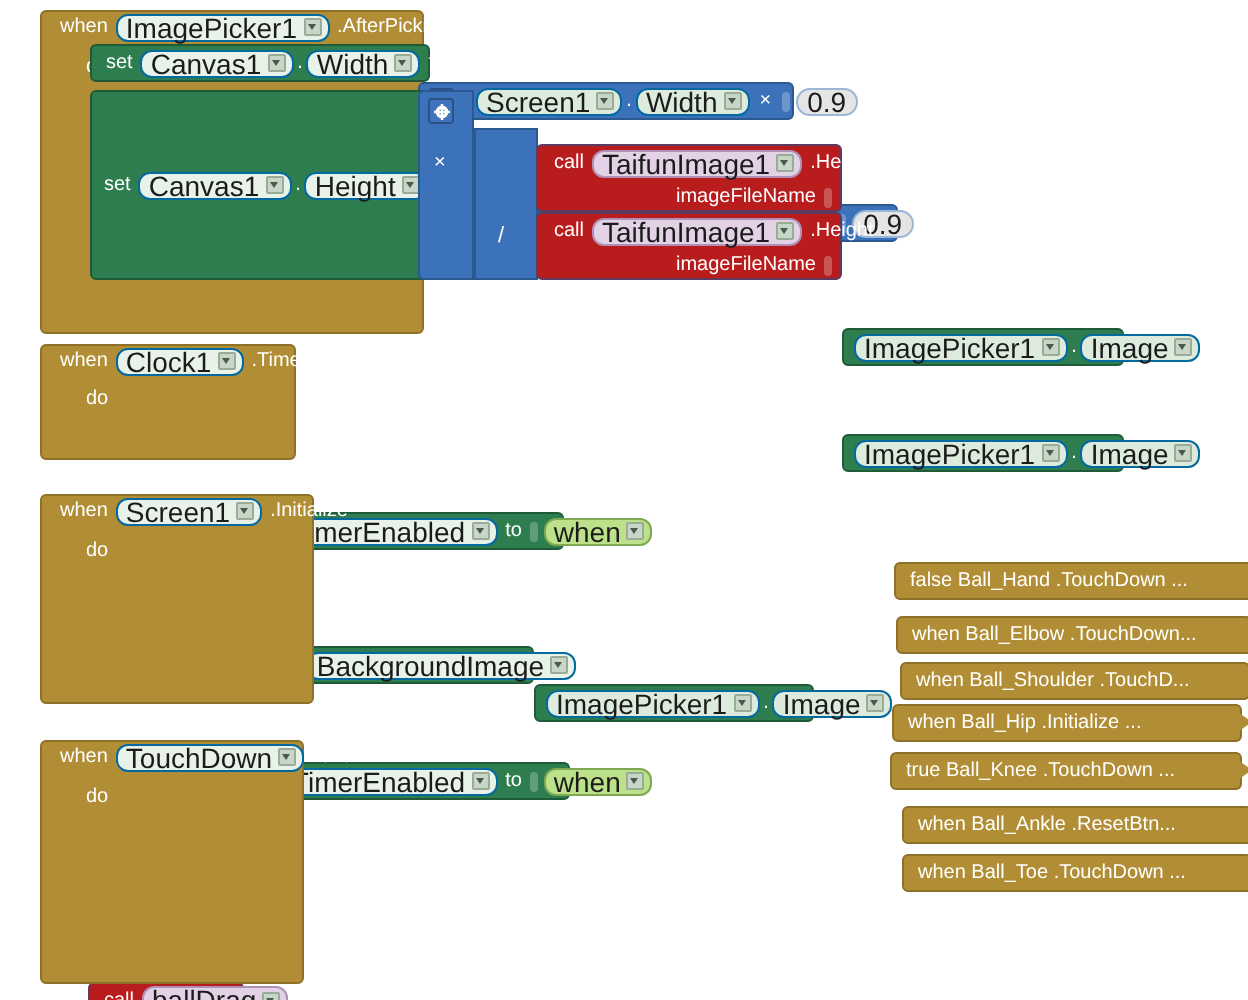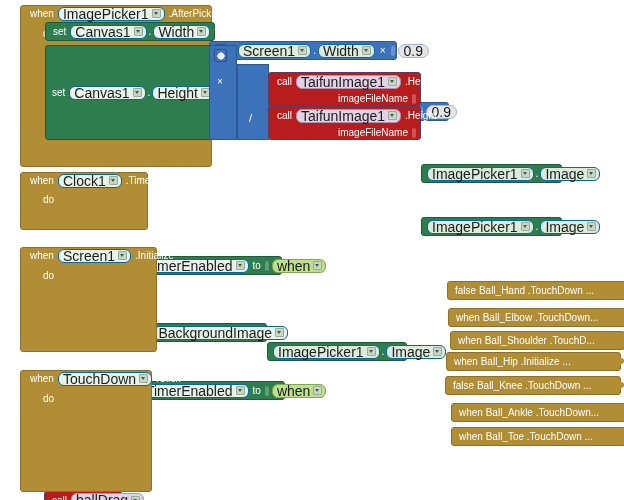--- a/index.html
+++ b/index.html
@@ -373,20 +373,20 @@
 <div class="collapsed" style="left:448px;top:308px;width:155px;">
   <span>when  Ball_Elbow .TouchDown...</span>
 </div>
 <div class="collapsed" style="left:450px;top:331px;width:152px;">
   <span>when  Ball_Shoulder .TouchD...</span>
 </div>
 <div class="collapsed" style="left:446px;top:352px;width:152px;">
   <span>when  Ball_Hip .Initialize  ...</span>
 </div>
 <div class="collapsed" style="left:445px;top:376px;width:153px;">
-  <span>false  Ball_Knee .TouchDown ...</span>
+  <span>true  Ball_Knee .TouchDown ...</span>
 </div>
 <div class="collapsed" style="left:451px;top:403px;width:152px;">
-  <span>when  Ball_Ankle .TouchDown...</span>
+  <span>when  Ball_Ankle .ResetBtn...</span>
 </div>
 <div class="collapsed" style="left:451px;top:427px;width:152px;">
   <span>when  Ball_Toe .TouchDown  ...</span>
 </div>
 
 </body></html>

